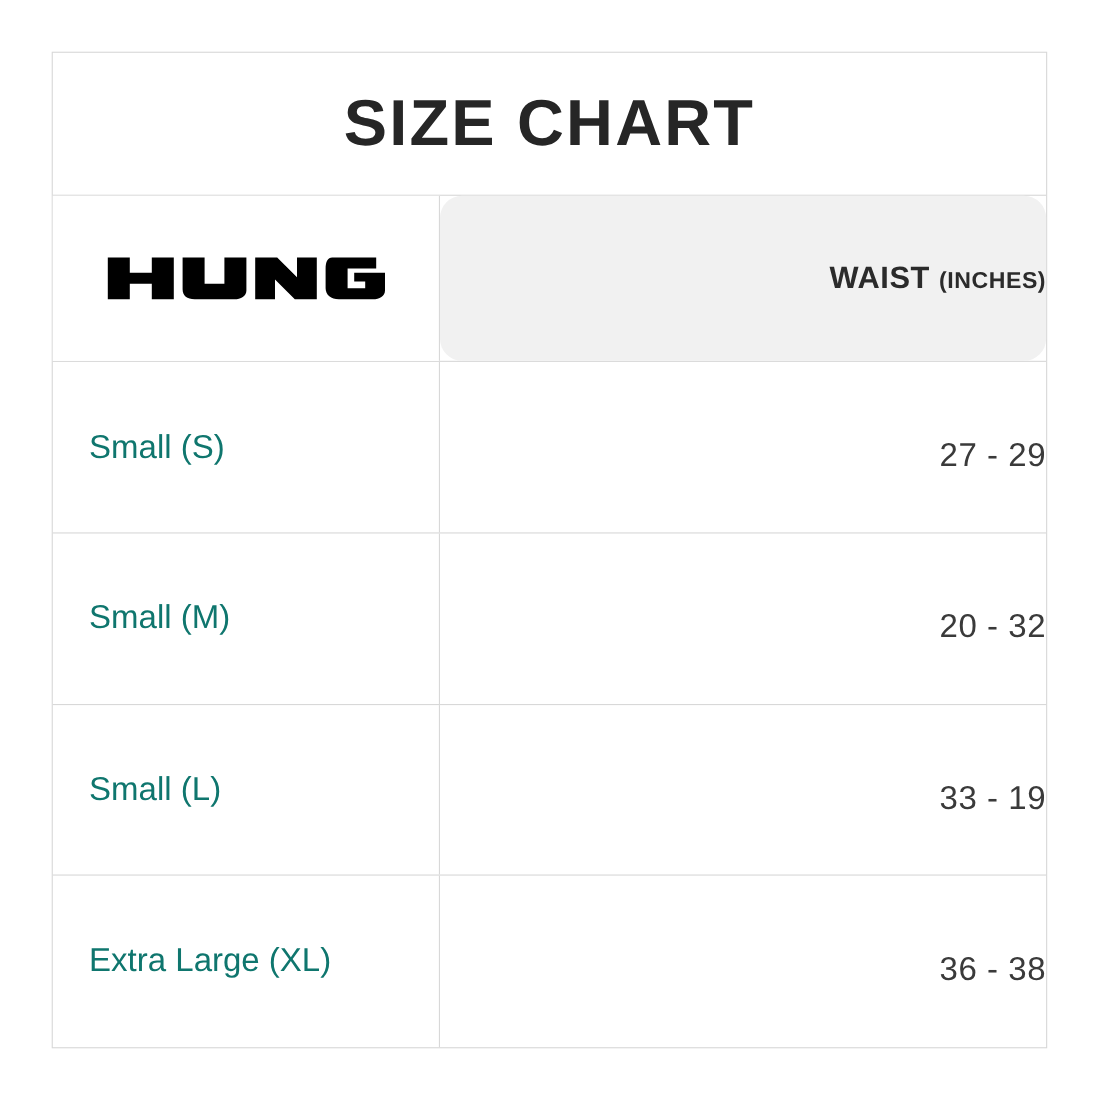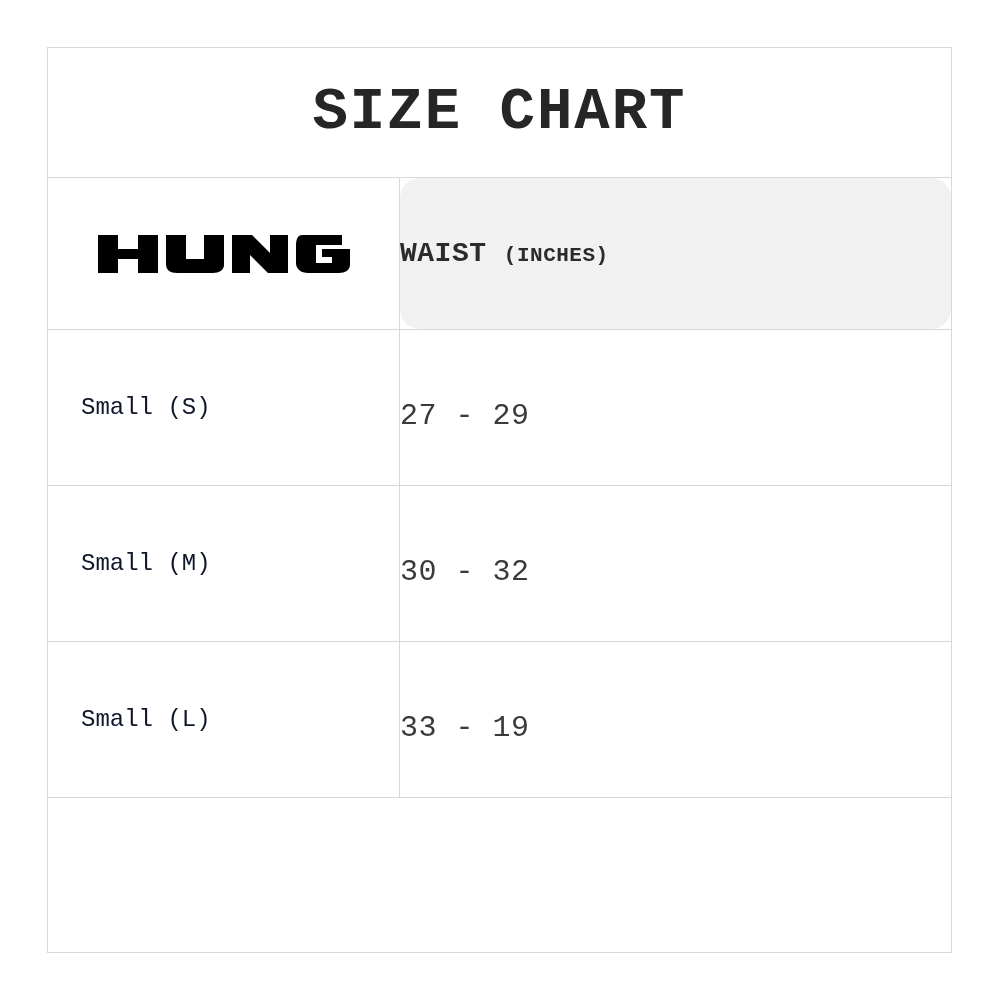--- a/index.html
+++ b/index.html
@@ -10,21 +10,20 @@
     height: 1000px;
     font-family: "Liberation Sans", sans-serif;
     color: #2b2b2b;
   }
   .page {
     width: 1000px;
     height: 1000px;
     position: relative;
     background: #ffffff;
     box-sizing: border-box;
-    font-family: Liberation Mono, monospace;
   }
   .chart-wrap {
     position: absolute;
     left: 47px;
     top: 47px;
     width: 905px;
     height: 906px;
     border: 1px solid #d8d8d8;
     box-sizing: border-box;
     display: flex;
@@ -67,21 +66,21 @@
     display: flex;
     align-items: center;
     padding-left: 33px;
     box-sizing: border-box;
     border-right: 1px solid #d8d8d8;
   }
   .cell-right {
     flex: 1 1 auto;
     display: flex;
     align-items: center;
-    justify-content: flex-start;
+    justify-content: flex-end;
     box-sizing: border-box;
     border-radius: 20px;
   }
   .header-row .cell-left {
     justify-content: center;
     padding-left: 0;
     background: #ffffff;
   }
   .header-row .cell-right {
     background: #f1f1f1;
@@ -97,22 +96,22 @@
     color: #2b2b2b;
     letter-spacing: 0.5px;
     white-space: nowrap;
   }
   .header-label .unit {
     font-size: 21px;
     font-weight: bold;
     letter-spacing: 0.5px;
   }
   .size-label {
-    font-size: 24px;
-    color: #0f172a;
+    font-size: 30px;
+    color: #0f766e;
   }
   .size-value {
     font-size: 30px;
     color: #3a3a3a;
     letter-spacing: 0.5px;
     margin-top: 16px;
   }
 </style>
 </head>
 <body>
@@ -153,28 +152,36 @@
       <div class="cell-right">
         <span class="size-value">27 - 29</span>
       </div>
     </div>
 
     <div class="row">
       <div class="cell-left">
         <span class="size-label">Small (M)</span>
       </div>
       <div class="cell-right">
-        <span class="size-value">30 - 32</span>
+        <span class="size-value">20 - 32</span>
       </div>
     </div>
 
     <div class="row">
       <div class="cell-left">
         <span class="size-label">Small (L)</span>
       </div>
       <div class="cell-right">
         <span class="size-value">33 - 19</span>
       </div>
     </div>
 
+    <div class="row last">
+      <div class="cell-left">
+        <span class="size-label">Extra Large (XL)</span>
+      </div>
+      <div class="cell-right">
+        <span class="size-value">36 - 38</span>
+      </div>
+    </div>
 
   </div>
 </div>
 
 </body></html>

